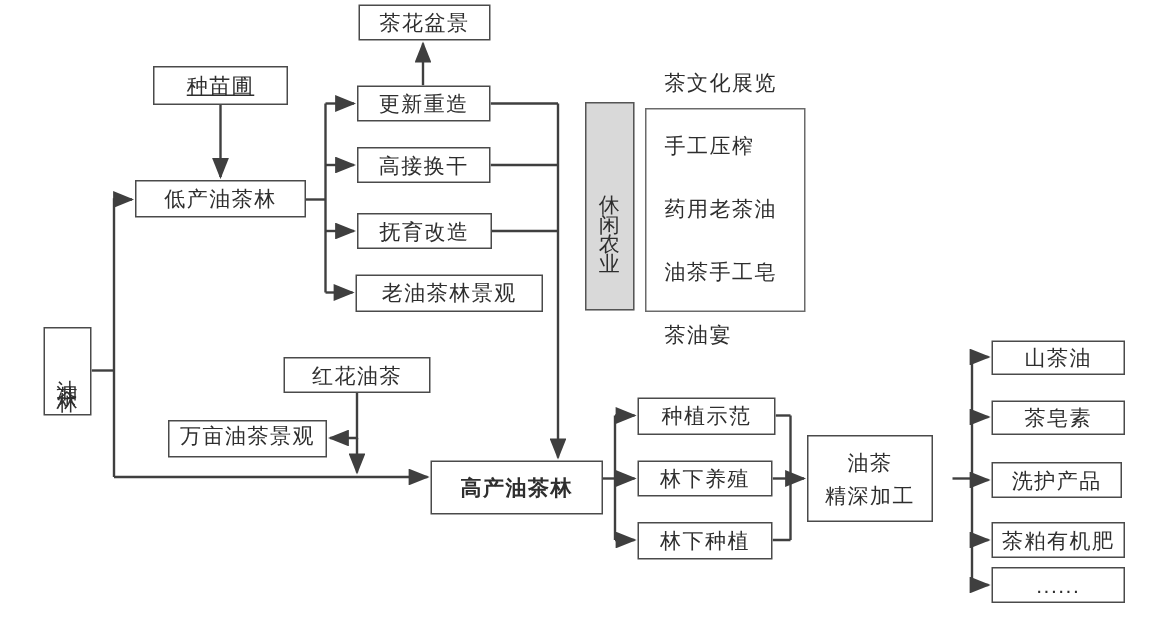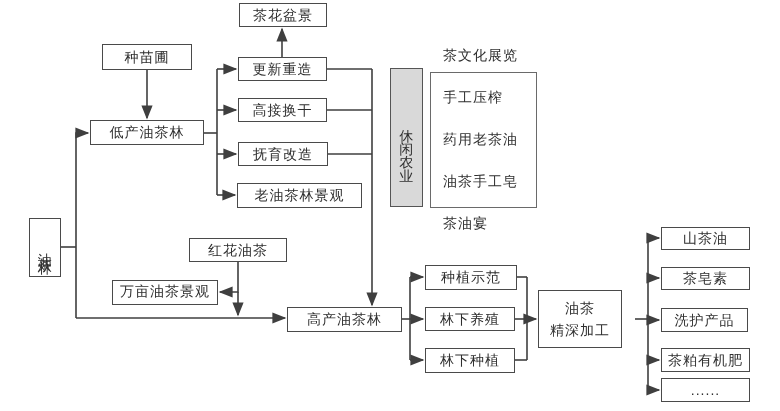--- a/index.html
+++ b/index.html
@@ -101,21 +101,21 @@
       <path d="M648,238 L659,238" marker-end="url(#arr)"></path>
       <path d="M648,278 L659,278" marker-end="url(#arr)"></path>
       <path d="M648,320 L659,320" marker-end="url(#arr)"></path>
       <path d="M648,360 L659,360" marker-end="url(#arr)"></path>
       <path d="M648,390 L659,390" marker-end="url(#arr)"></path>
     </g>
   </svg>
 
   <div class="node vtext" style="left:29px;top:218px;width:32px;height:59px;">油茶林</div>
 
-  <div class="node" style="left:102px;top:44px;width:90px;height:26px;">种苗圃</div>
+  <div class="node" style="left:102px;top:44px;width:90px;height:26px;text-decoration:underline;">种苗圃</div>
 
   <div class="node" style="left:90px;top:120px;width:114px;height:25px;">低产油茶林</div>
 
   <div class="node" style="left:239px;top:3px;width:88px;height:24px;">茶花盆景</div>
 
   <div class="node" style="left:238px;top:57px;width:89px;height:24px;">更新重造</div>
 
   <div class="node" style="left:238px;top:98px;width:89px;height:24px;">高接换干</div>
 
   <div class="node" style="left:238px;top:142px;width:90px;height:24px;">抚育改造</div>
@@ -129,21 +129,21 @@
     <div>手工压榨</div>
     <div>药用老茶油</div>
     <div>油茶手工皂</div>
     <div>茶油宴</div>
   </div>
 
   <div class="node" style="left:189px;top:238px;width:98px;height:24px;">红花油茶</div>
 
   <div class="node" style="left:112px;top:280px;width:106px;height:25px;font-family:Liberation Serif, serif;">万亩油茶景观</div>
 
-  <div class="node" style="left:287px;top:307px;width:115px;height:25px;">高产油茶林</div>
+  <div class="node" style="left:287px;top:307px;width:115px;height:36px;font-weight:bold;">高产油茶林</div>
 
   <div class="node" style="left:425px;top:265px;width:92px;height:25px;">种植示范</div>
 
   <div class="node" style="left:425px;top:307px;width:90px;height:24px;">林下养殖</div>
 
   <div class="node" style="left:425px;top:348px;width:90px;height:25px;">林下种植</div>
 
   <div class="node" style="left:538px;top:290px;width:84px;height:58px;">油茶
 精深加工</div>
 

